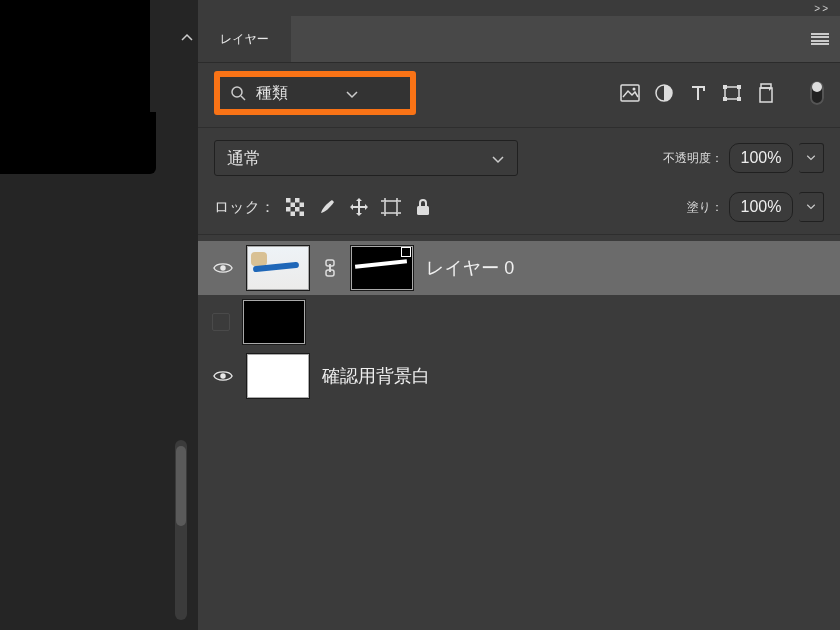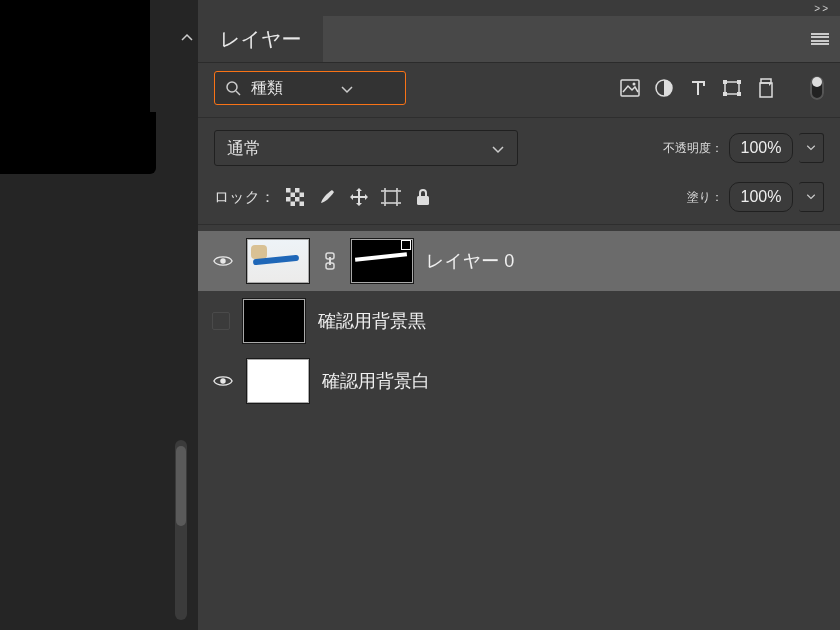--- a/index.html
+++ b/index.html
@@ -11,31 +11,31 @@
   .canvas-black2{position:absolute;left:0;top:112px;width:156px;height:62px;background:#000;border-radius:0 0 6px 0;}
   .scroller-v{position:absolute;left:180px;top:30px;width:14px;height:14px;display:flex;align-items:center;justify-content:center;}
   .scroller-v svg{display:block;}
   .scrollbar-area{position:absolute;left:175px;top:440px;width:12px;height:180px;background:#3b3b3b;border-radius:6px;}
   .scrollbar-thumb{position:absolute;left:1px;top:6px;width:10px;height:80px;background:#5a5a5a;border-radius:5px;}
 
   
   .panel{position:absolute;left:198px;top:0;right:0;bottom:0;background:#3b3b3b;}
   .panel-top{height:16px;display:flex;justify-content:flex-end;align-items:center;padding-right:10px;color:#ccc;font-size:10px;letter-spacing:2px;}
   .tabbar{height:46px;display:flex;align-items:stretch;border-bottom:1px solid #2b2b2b;background:#484848;}
-  .tab{display:flex;align-items:center;padding:0 22px;background:#3b3b3b;color:#e8e8e8;font-size:20px;}
+  .tab{display:flex;align-items:center;padding:0 22px;background:#3b3b3b;color:#e8e8e8;font-size:12px;}
   .tab-spacer{flex:1;}
   .tab-menu{width:40px;display:flex;align-items:center;justify-content:center;}
   .hamburger{width:18px;height:12px;display:flex;flex-direction:column;justify-content:space-between;}
   .hamburger span{height:2px;background:#ccc;}
 
   section.row{display:flex;align-items:center;gap:10px;padding:8px 16px;border-bottom:none;}
   .sep{height:1px;background:#2e2e2e;margin:4px 0;}
 
   
-  .filter-select{display:flex;align-items:center;gap:8px;background:#333;border:1px solid #f97316;border-radius:3px;height:32px;padding:0 10px;min-width:170px;}
+  .filter-select{display:flex;align-items:center;gap:8px;background:#333;border:6px solid #f97316;border-radius:3px;height:32px;padding:0 10px;min-width:170px;}
   .filter-select input{background:transparent;border:none;color:#e6e6e6;font-size:16px;width:80px;outline:none;font-family:inherit;}
   .filter-select .search{width:16px;height:16px;}
   .chev{width:14px;height:14px;}
   .icon-btn{width:24px;height:24px;display:flex;align-items:center;justify-content:center;}
   .toggle-pill{width:14px;height:24px;border-radius:7px;background:#222;box-shadow:inset 0 0 0 2px #555;display:flex;align-items:flex-start;justify-content:center;}
   .toggle-pill::after{content:"";width:10px;height:10px;border-radius:50%;background:#ddd;margin-top:1px;}
 
   
   .blend-select{display:flex;align-items:center;justify-content:space-between;gap:8px;background:transparent;border:1px solid #202020;border-radius:3px;height:34px;padding:0 12px;width:278px;text-align:center;}
   .blend-select .label{color:#e0e0e0;font-size:17px;}
@@ -44,21 +44,21 @@
   .num-field{display:inline-block;min-width:62px;height:28px;border:1px solid #202020;border-radius:10px;background:transparent;color:#eee;text-align:center;line-height:28px;font-size:16px;}
   .dropbtn{width:24px;height:28px;border:1px solid #202020;border-left:none;border-radius:3px;display:flex;align-items:center;justify-content:center;}
 
   
   .lock-label{font-size:15px;color:#ddd;}
   .lock-icons{display:flex;gap:12px;align-items:center;}
   .lock-icons .ico{width:20px;height:20px;display:flex;align-items:center;justify-content:center;}
 
   
   .layers{margin-top:6px;}
-  .layer{display:flex;align-items:center;height:60px;padding:0 14px;gap:12px;}
+  .layer{display:flex;align-items:center;height:54px;padding:0 14px;gap:12px;}
   .layer.selected{background:#6b6b6b;}
   .vis{width:22px;height:22px;display:flex;align-items:center;justify-content:center;}
   .vis.empty{border:1px solid #4a4a4a;border-radius:2px;width:16px;height:16px;}
   .thumb{width:62px;height:44px;border:1px solid #1a1a1a;background:#fff;position:relative;box-shadow:0 0 0 1px #aaa inset;}
   .thumb.mask{width:62px;height:44px;background:#000;}
   .link{width:16px;height:22px;display:flex;align-items:center;justify-content:center;}
   .lname{font-size:18px;color:#f0f0f0;white-space:nowrap;}
   .thumb.photo{background:linear-gradient(180deg,#eef3f7,#ecebea);}
   .thumb.photo::after{content:"";position:absolute;left:6px;top:18px;width:46px;height:6px;background:#1f67b8;transform:rotate(-6deg);border-radius:3px;}
   .thumb.photo::before{content:"";position:absolute;left:4px;top:6px;width:16px;height:14px;background:#d9c194;border-radius:4px;}
@@ -253,21 +253,20 @@
               <rect x="4" y="5" width="2" height="8" fill="#ddd"></rect>
             </svg>
         </div>
         <div class="thumb mask"></div>
         <span class="lname">レイヤー 0</span>
       </div>
 
       <div class="layer">
         <div class="vis empty"></div>
         <div class="thumb black"></div>
-        <span class="lname">確認用背景黒</span>
       </div>
 
       <div class="layer">
         <div class="vis">
           <svg width="20" height="14" viewBox="0 0 22 14">
               <path d="M1 7 C4 1 18 1 21 7 C18 13 4 13 1 7 Z" fill="none" stroke="#e8e8e8" stroke-width="1.5"></path>
               <circle cx="11" cy="7" r="3" fill="#e8e8e8"></circle>
             </svg>
         </div>
         <div class="thumb"></div>

